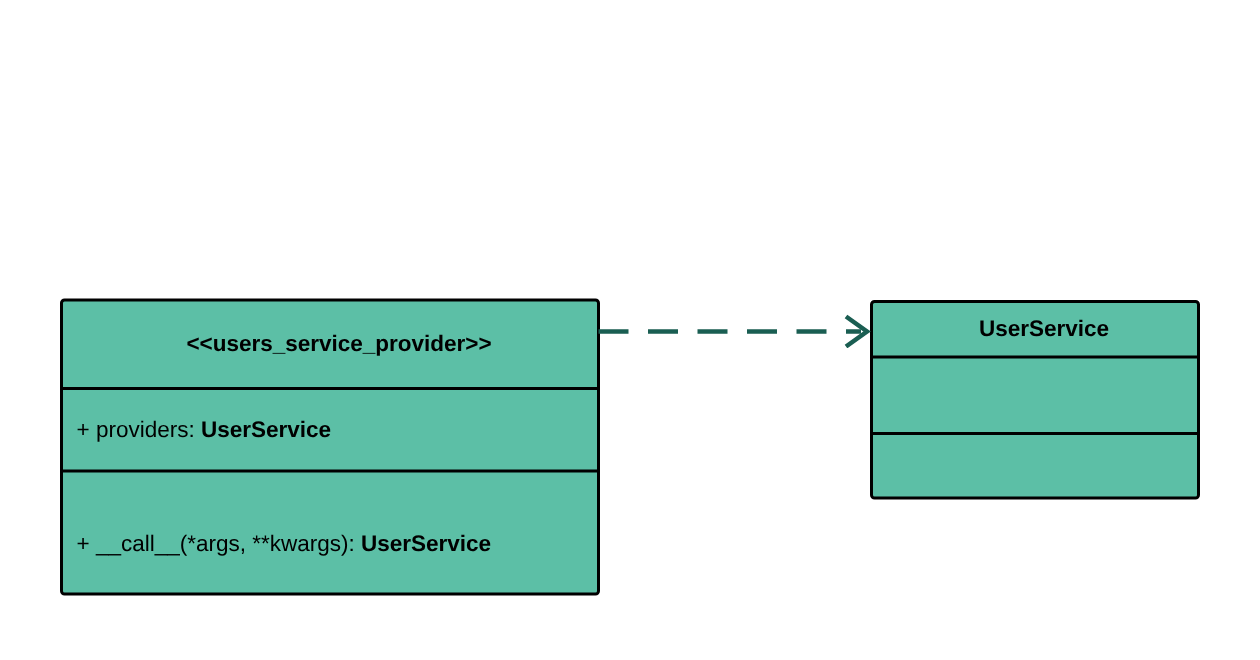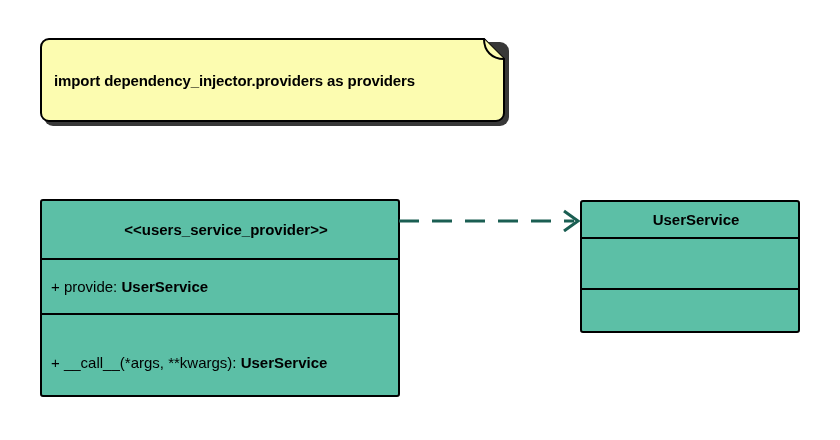--- a/index.html
+++ b/index.html
@@ -171,40 +171,30 @@
     font-size: 14px;
     color: #000000;
     white-space: nowrap;
   }
 </style>
 </head>
 <body>
 
 <div id="canvas">
 
-  <div class="note">
-    <div class="note-shadow"></div>
-    <div class="note-body"></div>
-    <svg class="note-fold" viewBox="0 0 22 22" width="22" height="22" aria-hidden="true">
-      <path d="M1 1 L21 21 L1 21 Z" fill="#fcfcb0" stroke="none"></path>
-      <path d="M0.5 0.5 L21.5 21.5" stroke="#000000" stroke-width="2" fill="none"></path>
-      <path d="M1 1 C 1 13, 9 21, 21 21" fill="#fcfcb0" stroke="#000000" stroke-width="2"></path>
-    </svg>
-    <div class="note-text">import dependency_injector.providers as providers</div>
-  </div>
 
   <div class="uml-class" id="class-provider">
     <div class="class-shadow"></div>
 
     <div class="compartment c1 comp-title">
       <span>&lt;&lt;users_service_provider&gt;&gt;</span>
     </div>
 
     <div class="compartment c2 comp-members">
-      <div class="member-row"><span>+ provide: </span><b>UserService</b></div>
+      <div class="member-row"><span>+ providers: </span><b>UserService</b></div>
     </div>
 
     <div class="compartment c3 comp-members">
       <div class="member-row"><span>+ __call__(*args, **kwargs): </span><b>UserService</b></div>
     </div>
   </div>
 
   <div class="uml-class" id="class-userservice">
     <div class="class-shadow"></div>
 

